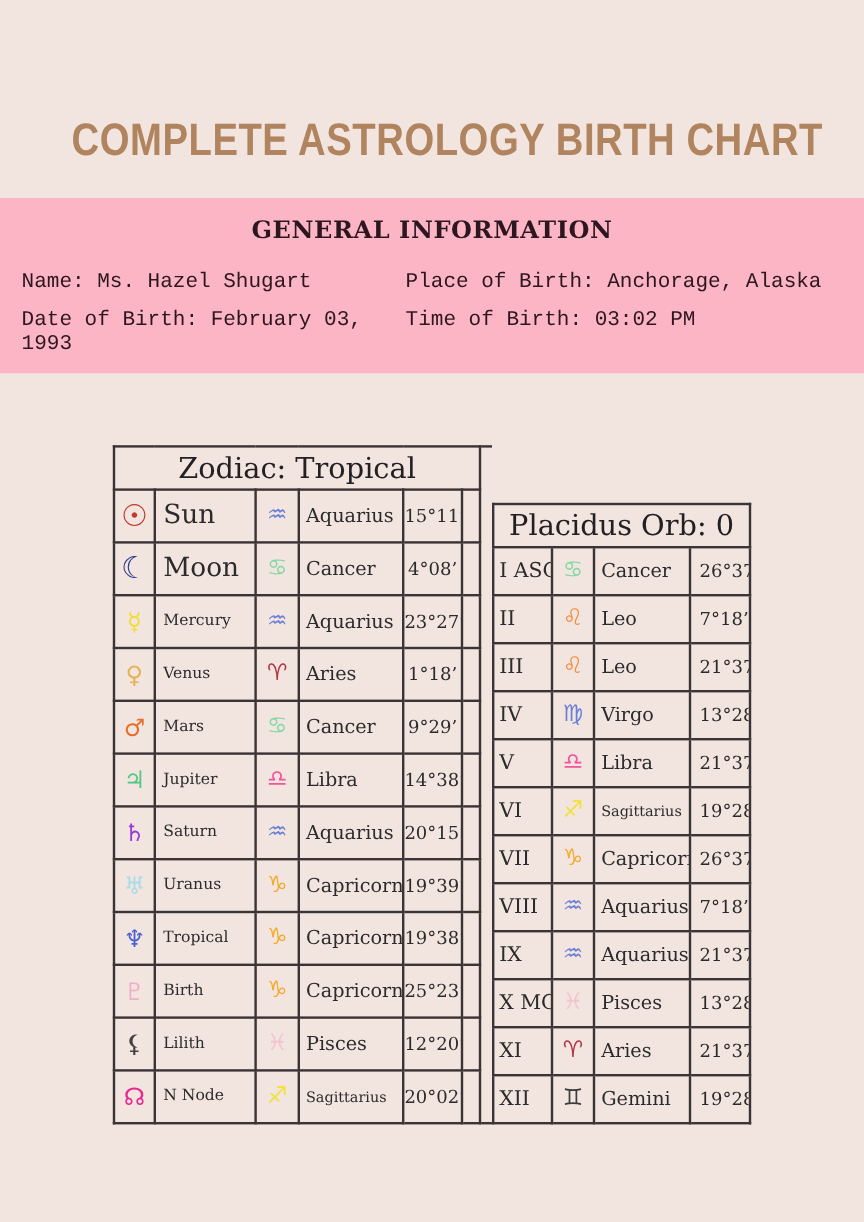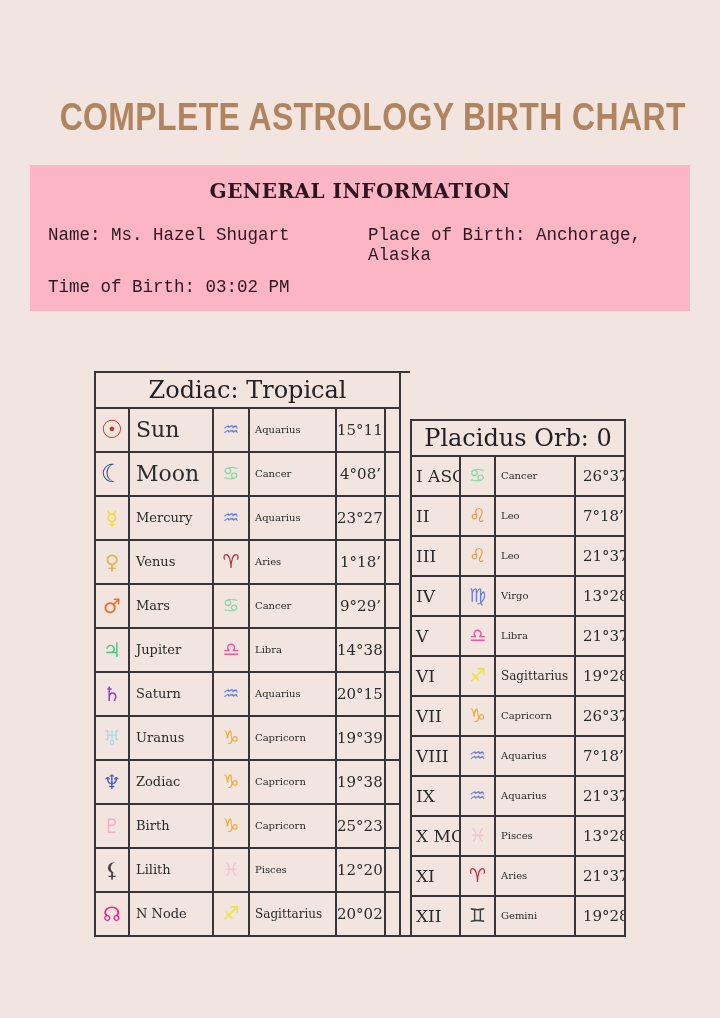--- a/index.html
+++ b/index.html
@@ -14,21 +14,21 @@
     display:inline-block;
     font-family:"Liberation Sans",sans-serif;
     font-weight:bold;
     font-size:38px;
     line-height:1.05;
     letter-spacing:.5px;
     white-space:nowrap;
     transform:scaleX(.84);
   }
   .info-box {
-    width:660px;
+    width:720px;
     margin:27px auto 16px;
     padding:14px 18px 14px;
   }
   .info-heading {
     text-align:center;
     font-size:20px;
     font-weight:bold;
     letter-spacing:.5px;
   }
   .info-grid {
@@ -52,21 +52,21 @@
   th { height:36px; font-size:24px; font-weight:normal; text-align:center; color:#232023; }
   td { height:40px; }
   .gap {
     width:9px;
     border-top:2px solid #3a3436;
     border-bottom:2px solid #3a3436;
   }
   .ci { text-align:center; font-family:"DejaVu Sans",sans-serif; font-size:20px; line-height:1; }
   .cs { font-size:19px; }
   .cn { font-size:13px; padding-left:6px; }
-  .cg { font-size:10px; padding-left:5px; }
+  .cg { font-size:16px; padding-left:5px; }
   .cd { font-size:15px; text-align:center; }
   .cd2 { font-size:15px; padding-left:7px; }
   .ch { font-size:17px; padding-left:4px; }
   .t-left tbody tr:nth-child(1) .cn,
   .t-left tbody tr:nth-child(2) .cn { font-size:22px; }
   .t-left tbody tr:nth-child(1) .ci.cp,
   .t-left tbody tr:nth-child(2) .ci.cp { font-size:25px; }
   .t-left tbody tr:nth-child(12) .cg,
   .t-right tbody tr:nth-child(6) .cg { font-size:12px; }
 </style>
@@ -75,20 +75,21 @@
 
 <div class="page-title">
   <span style="color: rgb(176, 132, 95);">COMPLETE ASTROLOGY BIRTH CHART</span>
 </div>
 
 <div class="info-box" style="background-color: rgb(251, 181, 196);">
   <div class="info-heading">GENERAL INFORMATION</div>
   <div class="info-grid">
     <div>Name: Ms. Hazel Shugart</div>
     <div>Place of Birth: Anchorage, Alaska</div>
+    <div>Date of Birth: February 03, 1993</div>
     <div>Time of Birth: 03:02 PM</div>
   </div>
 </div>
 
 <div class="tables">
 
   <table class="t-left">
     <colgroup>
         <col style="width:34px">
         <col style="width:84px">
@@ -162,21 +163,21 @@
       <tr>
         <td class="ci cp" style="color: rgb(169, 220, 233);">♅</td>
         <td class="cn">Uranus</td>
         <td class="ci cs" style="color: rgb(243, 171, 46);">♑</td>
         <td class="cg">Capricorn</td>
         <td class="cd">19°39’</td>
         <td class="ce"></td>
       </tr>
       <tr>
         <td class="ci cp" style="color: rgb(77, 95, 212);">♆</td>
-        <td class="cn">Zodiac</td>
+        <td class="cn">Tropical</td>
         <td class="ci cs" style="color: rgb(243, 171, 46);">♑</td>
         <td class="cg">Capricorn</td>
         <td class="cd">19°38’</td>
         <td class="ce"></td>
       </tr>
       <tr>
         <td class="ci cp" style="color: rgb(242, 174, 200);">♇</td>
         <td class="cn">Birth</td>
         <td class="ci cs" style="color: rgb(243, 171, 46);">♑</td>
         <td class="cg">Capricorn</td>

